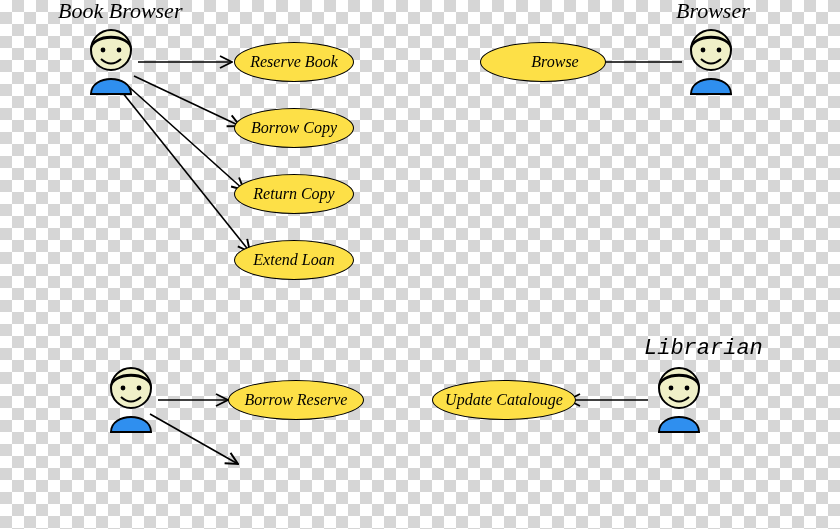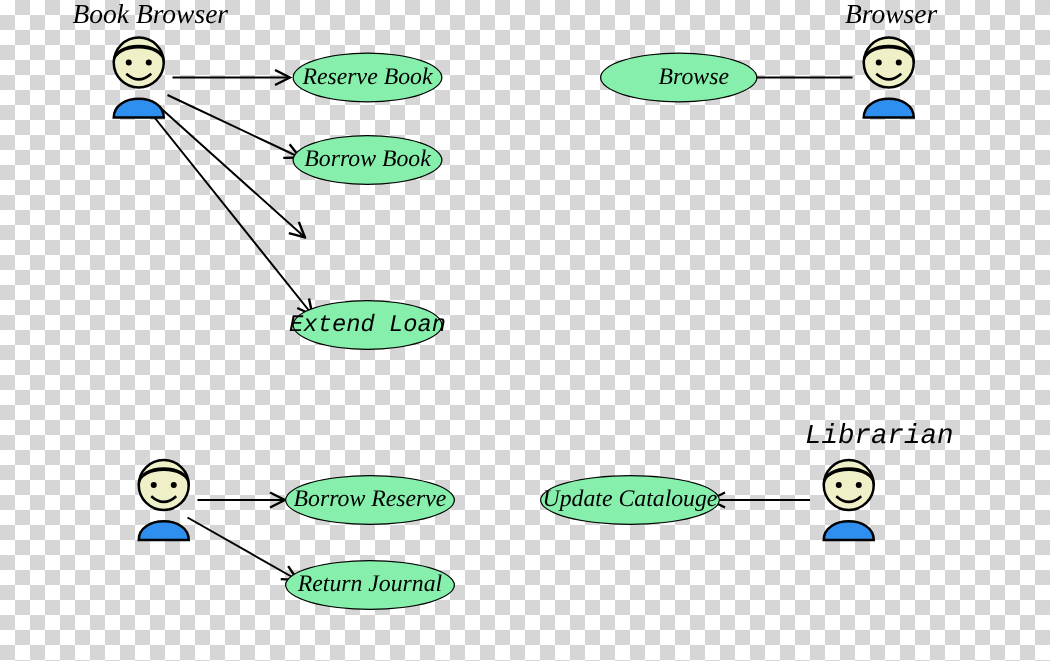--- a/index.html
+++ b/index.html
@@ -35,25 +35,25 @@
   }
   .actor {
     position: absolute;
     width: 54px;
     height: 70px;
   }
   .usecase {
     position: absolute;
     border: 1.6px solid #000;
     border-radius: 50%;
-    background: #86efac;
+    background: #fde047;
     display: flex;
     align-items: center;
     justify-content: center;
-    font-size: 19px;
+    font-size: 16px;
     white-space: nowrap;
     text-align: center;
     padding: 0 4px;
   }
   svg.arrows {
     position: absolute;
     inset: 0;
     width: 840px;
     height: 529px;
     pointer-events: none;
@@ -123,23 +123,23 @@
   <svg class="actor" style="left:652px; top:364px;" viewBox="0 0 54 70">
     <path d="M7 68 C7 48 47 48 47 68 Z" fill="#2f8fef" stroke="#000" stroke-width="2"></path>
     <circle cx="27" cy="24" r="20" fill="#f0f0c8" stroke="#000" stroke-width="2"></circle>
     <path d="M7 24 C6 6 48 6 47 24 C47 8 7 8 7 24 Z" fill="#f7c600" stroke="#000" stroke-width="1.6"></path>
     <circle cx="19" cy="24" r="2.4" fill="#000"></circle>
     <circle cx="35" cy="24" r="2.4" fill="#000"></circle>
     <path d="M17 33 Q27 42 37 33" fill="none" stroke="#000" stroke-width="2"></path>
   </svg>
 
   <div class="usecase" style="left:234px; top:42px;  width:110px; height:38px;">Reserve Book</div>
-  <div class="usecase" style="left:234px; top:108px; width:110px; height:38px;">Borrow Book</div>
-  <div class="usecase" style="left:234px; top:240px; width:110px; height:38px;font-family:Liberation Mono, monospace;">Extend Loan</div>
+  <div class="usecase" style="left:234px; top:108px; width:110px; height:38px;">Borrow Copy</div>
+  <div class="usecase" style="left:234px; top:174px; width:110px; height:38px;">Return Copy</div>
+  <div class="usecase" style="left:234px; top:240px; width:110px; height:38px;">Extend Loan</div>
 
   <div class="usecase" style="left:480px; top:42px; width:92px; height:38px;padding-left:28px;">Browse</div>
 
   <div class="usecase" style="left:228px; top:380px; width:126px; height:38px;">Borrow Reserve</div>
-  <div class="usecase" style="left:228px; top:448px; width:126px; height:38px;">Return Journal</div>
 
   <div class="usecase" style="left:432px; top:380px; width:134px; height:38px;">Update Catalouge</div>
 
 </div>
 
 </body></html>

